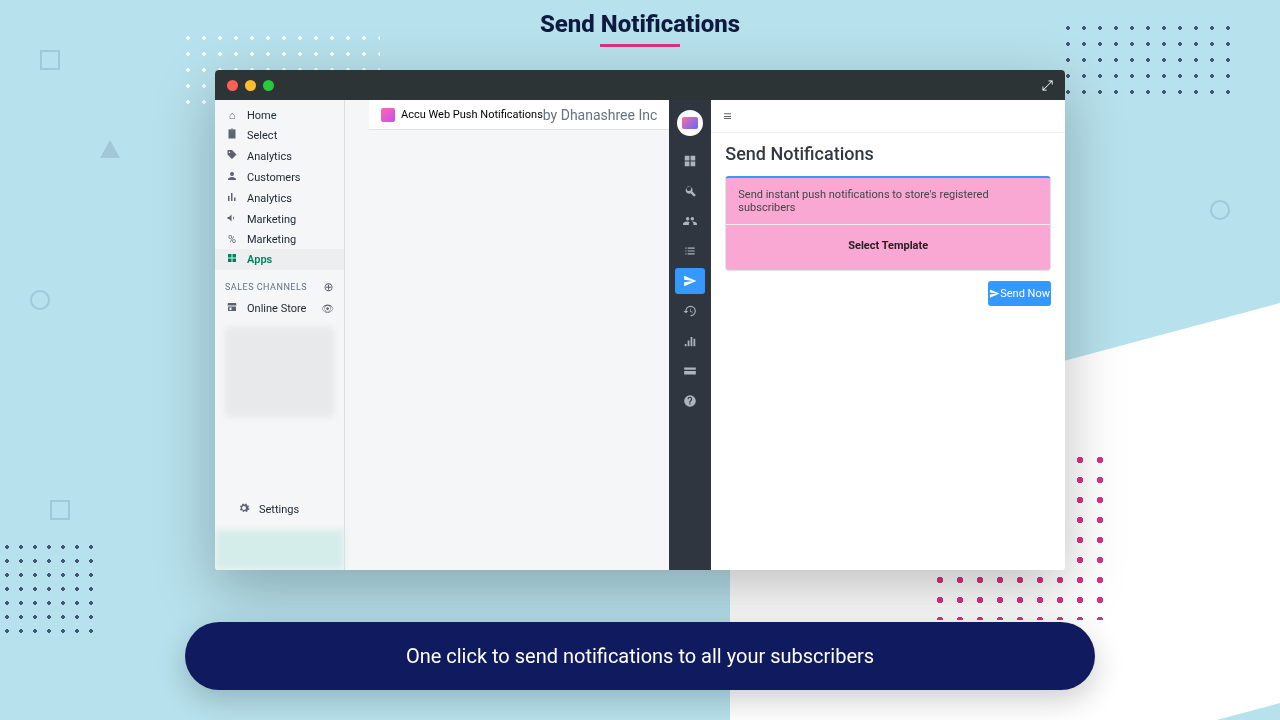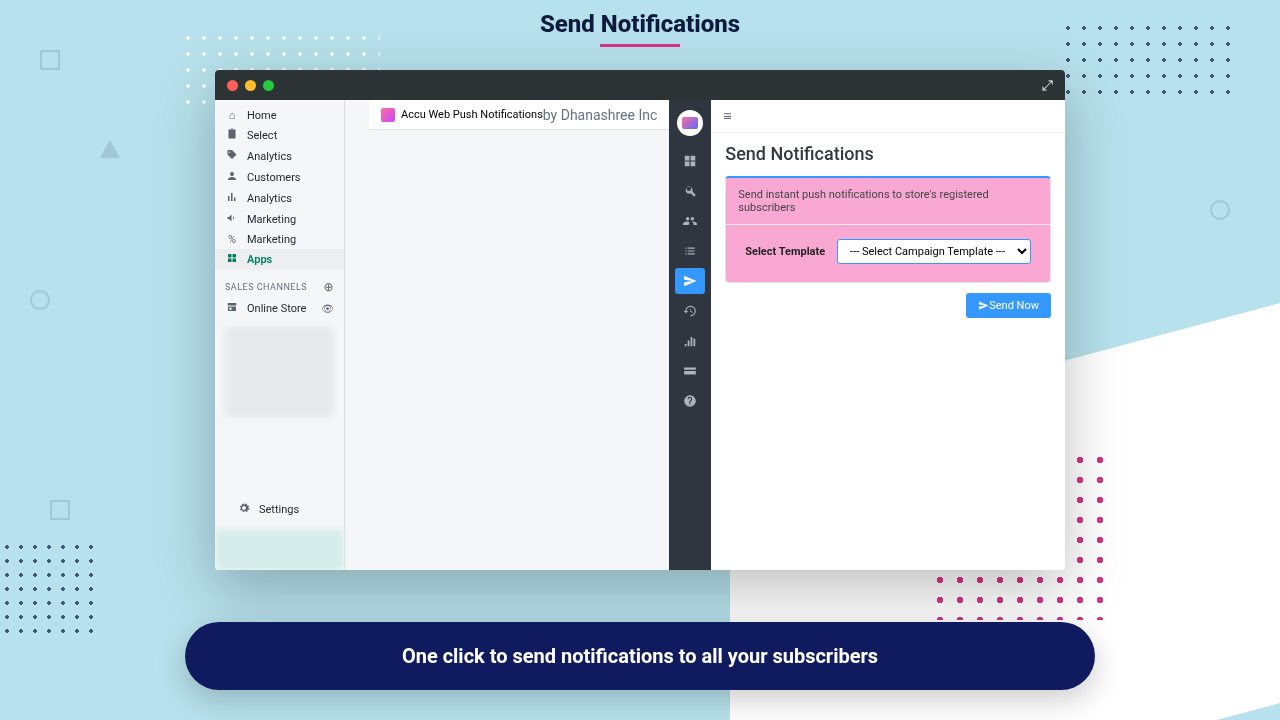--- a/index.html
+++ b/index.html
@@ -67,24 +67,24 @@
 .accu-main { flex:1; background:#fff; display:flex; flex-direction:column; }
 .hamb { padding:8px 12px; color:#5c6270; font-size:14px; border-bottom:1px solid #f0f0f0; }
 .content { padding:10px 14px 0; }
 .content h2 { font-size:18px; font-weight:500; color:#303841; margin-bottom:12px; }
 .card { border:1px solid #e1e3e5; border-radius:4px; border-top:2px solid #3498ff; background:#f9a8d4; }
 .card-top { padding:10px 12px; font-size:11px; color:#444; border-bottom:1px solid #eee; }
 .card-form { padding:14px 12px 18px; display:flex; align-items:center; justify-content:center; gap:12px; }
 .card-form label { font-size:11px; font-weight:700; color:#222;text-align:center; }
 .card-form select { font-size:11px; padding:4px 8px; border:1px solid #3498ff; border-radius:3px; background:#fff; min-width:150px; }
 .card-footer { display:flex; justify-content:flex-end; padding:10px 0 0; }
-.send-btn { background:#3498ff; color:#fff; border:none; font-size:11px; padding:6px 12px; border-radius:3px; cursor:pointer; display:flex; align-items:center; gap:0; }
-
-
-.bottom-pill { position:absolute; left:185px; right:185px; bottom:30px; background:#0f1b5e; color:#fff; text-align:center; padding:22px 20px; border-radius:45px; font-size:20px; font-weight:700; z-index:20; box-shadow:0 10px 30px rgba(0,0,0,0.2); }
+.send-btn { background:#3498ff; color:#fff; border:none; font-size:11px; padding:6px 1px; border-radius:3px; cursor:pointer; display:flex; align-items:center; gap:0; }
+
+
+.bottom-pill { position:absolute; left:185px; right:185px; bottom:30px; background:#0f1b5e; color:#fff; text-align:center; padding:22px 20px; border-radius:45px; font-size:20px; font-weight:400; z-index:20; box-shadow:0 10px 30px rgba(0,0,0,0.2); }
 
 
 .shape { position:absolute; border:2px solid #0f1b3e; opacity:0.12; }
 .sq { width:20px; height:20px; }
 .circ { width:20px; height:20px; border-radius:50%; }
 .tri { width:0; height:0; border:none; border-left:10px solid transparent; border-right:10px solid transparent; border-bottom:18px solid #0f1b3e; opacity:0.12; }
 
 svg.ico-svg { width:12px; height:12px; fill:currentColor; }
 svg.rail-svg { width:14px; height:14px; fill:currentColor; }
 </style>
@@ -262,23 +262,20 @@
         </div>
 
         <div class="accu-main">
           <div class="hamb">≡</div>
           <div class="content">
             <h2>Send Notifications</h2>
             <div class="card">
               <div class="card-top">Send instant push notifications to store's registered subscribers</div>
               <div class="card-form">
                 <label>Select Template</label>
-                <select>
-                  <option>--- Select Campaign Template ---</option>
-                </select>
               </div>
             </div>
             <div class="card-footer">
               <button class="send-btn">
                 <svg width="11" height="11" viewBox="0 0 24 24" fill="#fff">
                     <path d="M2 21l21-9L2 3v7l15 2-15 2v7z"></path>
                   </svg>
                 <span>Send Now</span>
               </button>
             </div>

